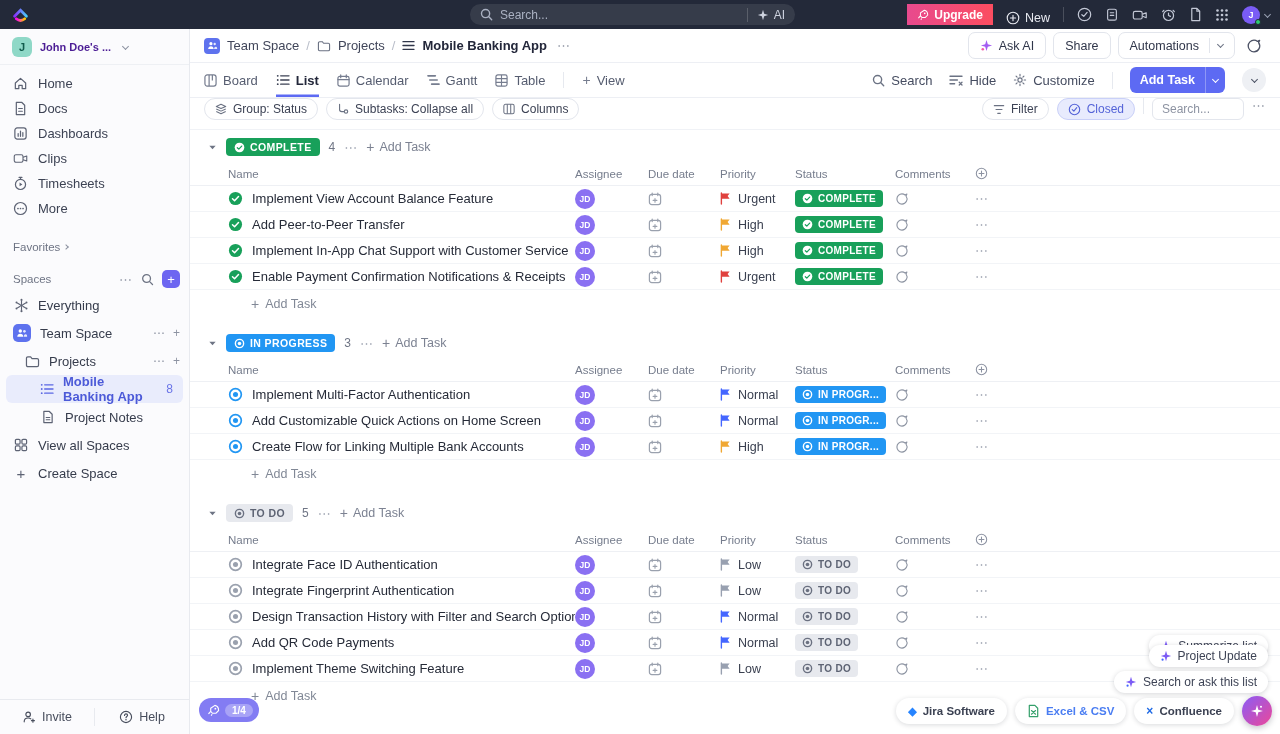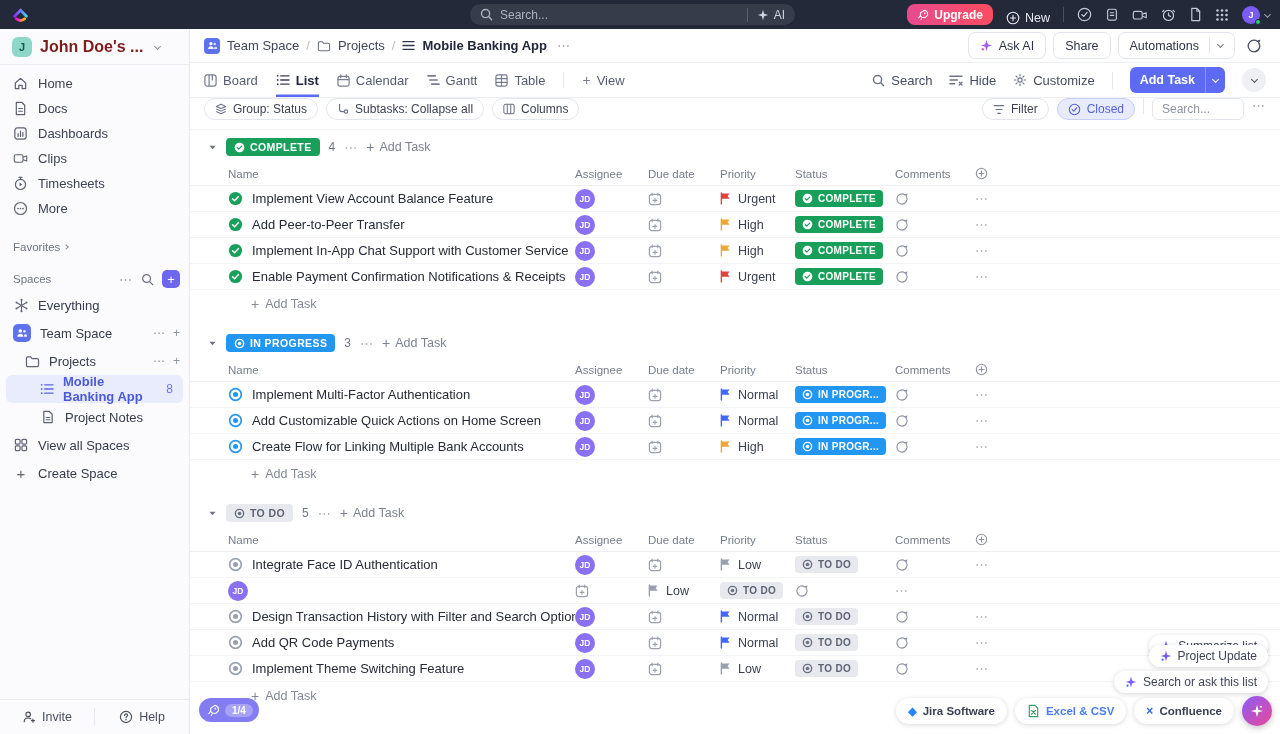--- a/index.html
+++ b/index.html
@@ -7,37 +7,37 @@
   svg { display:block; }
   .app { width:1280px; height:734px; display:flex; flex-direction:column; }
 
   
   .topbar { position:relative; height:29px; background:#232939; display:flex; align-items:center; padding:0 12px; flex:0 0 29px; }
   .logo { width:17px; height:17px; }
   .tb-search { position:absolute; left:470px; top:4px; width:325px; height:21px; background:rgba(255,255,255,.09); border-radius:11px; display:flex; align-items:center; padding:0 10px; gap:7px; color:#aab1c2; font-size:12px; }
   .tb-search .grow { flex:1; }
   .tb-search .ai-sec { border-left:1px solid rgba(255,255,255,.18); padding-left:9px; display:flex; gap:5px; align-items:center; color:#cdd2de; font-size:12px; }
   .tb-right { position:absolute; right:10px; top:0; height:29px; display:flex; align-items:center; gap:13px; }
-  .upgrade-btn { height:21px; border-radius:8px; background:linear-gradient(90deg,#e84a8e,#fb4d60); color:#fff; font-size:12px; font-weight:700; display:flex; align-items:center; gap:5px; padding:0 10px; }
+  .upgrade-btn { height:21px; border-radius:0; background:linear-gradient(90deg,#e84a8e,#fb4d60); color:#fff; font-size:12px; font-weight:700; display:flex; align-items:center; gap:5px; padding:0 10px; }
   .new-btn { color:#e8eaf1; font-size:12.5px; display:flex; align-items:center; gap:5px;margin-top:6px; }
   .tb-div { width:1px; height:15px; background:rgba(255,255,255,.18); }
   .tb-ic { color:#c3c8d6; display:flex; align-items:center; }
   .tb-avatar { position:relative; width:18px; height:18px; border-radius:50%; background:#7a5cf5; color:#fff; font-size:9px; font-weight:700; display:flex; align-items:center; justify-content:center; }
   .tb-avatar .dot { position:absolute; right:-1px; bottom:-1px; width:6px; height:6px; border-radius:50%; background:#2ecc71; border:1.5px solid #232939; }
   .chev { width:5px; height:5px; border-right:1.5px solid currentColor; border-bottom:1.5px solid currentColor; transform:rotate(45deg); display:inline-block; }
   .tb-chev { color:#9aa1b3; margin-left:2px; }
 
   
   .body { flex:1; display:flex; min-height:0; }
 
   
   .sidebar { width:190px; flex:0 0 190px; background:#fbfbfd; border-right:1px solid #e8eaef; display:flex; flex-direction:column; }
   .ws-row { height:36px; display:flex; align-items:center; gap:8px; padding:0 12px; border-bottom:1px solid #eef0f4; }
   .ws-avatar { width:20px; height:20px; border-radius:6px; background:#8fd8c7; color:#115c4c; font-weight:700; font-size:11px; display:flex; align-items:center; justify-content:center; }
-  .ws-name { font-size:16px; font-weight:700; color:#7f1d1d; }
+  .ws-name { font-size:11px; font-weight:700; color:#4c1d95; }
   .ws-chev { color:#8b91a0; margin-left:4px; }
   .nav { padding:6px 0 0; }
   .nav-item { height:25px; display:flex; align-items:center; gap:10px; padding:0 13px; color:#3d4354; font-size:13px; cursor:pointer; }
   .nav-item .ic { color:#5d6374; width:15px; display:flex; justify-content:center; }
   .sec-label { margin-top:16px; padding:0 13px; font-size:11.5px; color:#6e7484; display:flex; align-items:center; gap:4px; height:20px; }
   .spaces-head { margin-top:10px; padding:0 9px 0 13px; height:24px; display:flex; align-items:center; font-size:11.5px; color:#6e7484; gap:8px; }
   .spaces-head .grow { flex:1; }
   .dots { color:#8d93a2; font-size:13px; letter-spacing:1px; }
   .plus-btn { width:18px; height:18px; border-radius:5px; background:#6d66f1; color:#fff; font-size:13px; display:flex; align-items:center; justify-content:center; }
   .sp-item { height:28px; display:flex; align-items:center; gap:9px; padding:0 9px 0 13px; font-size:13px; color:#363c4c; cursor:pointer; }
@@ -1084,20 +1084,29 @@
                       </span>
                       <span class="sblabel">TO DO</span>
                     </span></div>
     <div class="cell-comments"><span><svg width="14" height="14" viewBox="0 0 16 16">
                         <path d="M8 2.2 A5.8 5.8 0 1 1 8 13.8 A5.8 5.8 0 0 1 4.5 12.6 L2.4 13.6 L3.4 11.4 A5.8 5.8 0 0 1 8 2.2 Z" fill="none" stroke="currentColor" stroke-width="1.3" stroke-linejoin="round" transform="rotate(180 8 8)"></path>
                       </svg></span></div>
     <div class="cell-actions">⋯</div>
   </div>
 
   <div class="grid-cols row">
+    <div class="cell-name">
+      <span class="sicon">
+                      <svg width="15" height="15" viewBox="0 0 16 16">
+                        <circle cx="8" cy="8" r="6.2" fill="none" stroke="#9aa1ae" stroke-width="1.8"></circle>
+                        <circle cx="8" cy="8" r="2.7" fill="#9aa1ae"></circle>
+                      </svg>
+                    </span>
+      <span class="tname">Integrate Fingerprint Authentication</span>
+    </div>
     <div>
                     <span class="avatar">JD</span>
                   </div>
     <div class="cell-due"><span><svg width="14" height="14" viewBox="0 0 15 15">
                         <rect x="1.5" y="2.5" width="12" height="11" rx="2.5" fill="none" stroke="currentColor" stroke-width="1.3"></rect>
                         <path d="M4.5 1.2 V3.8 M10.5 1.2 V3.8" stroke="currentColor" stroke-width="1.3" stroke-linecap="round"></path>
                         <path d="M7.5 7 V11 M5.5 9 H9.5" stroke="currentColor" stroke-width="1.2" stroke-linecap="round"></path>
                       </svg></span></div>
     <div class="cell-prio">
       <span class="flag" style="color: rgb(152, 160, 176);">

